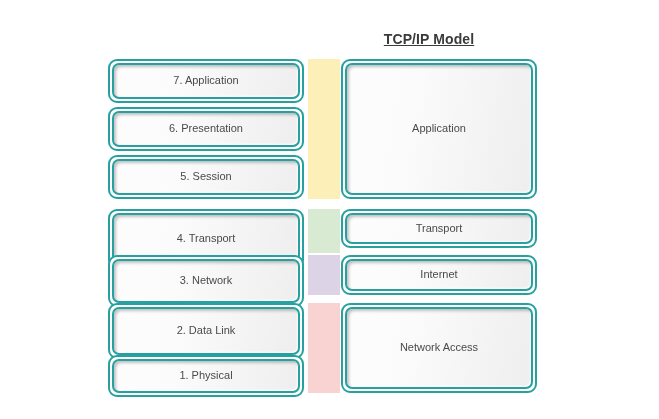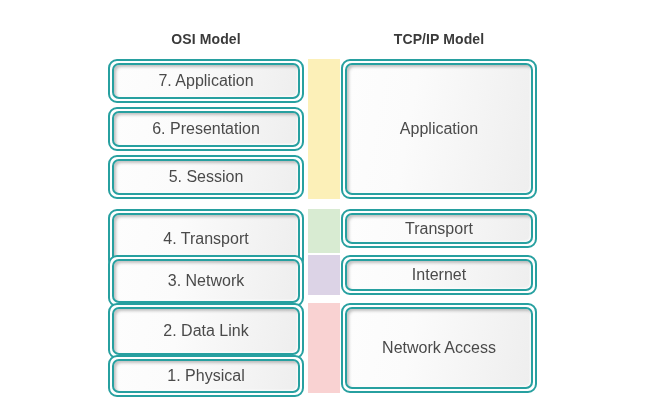--- a/index.html
+++ b/index.html
@@ -29,23 +29,24 @@
     text-align: center;
     letter-spacing: 0.1px;
     white-space: nowrap;
   }
   #header-osi {
     left: 108px;
     top: 31px;
     width: 196px;
   }
   #header-tcpip {
-    left: 341px;
+    left: 331px;
     top: 31px;
     width: 196px;
+    text-decoration: underline;
   }
 
   
   .band {
     position: absolute;
     left: 308px;
     width: 32px;
   }
 
   
@@ -64,36 +65,35 @@
     border: 2px solid #27a0a0;
     border-radius: 7px;
     background: linear-gradient(100deg, #fdfdfd 0%, #fbfbfb 35%, #eeeeee 100%);
     box-shadow: inset 2px 2px 3px rgba(120,120,120,0.45),
                 inset -1px -1px 2px rgba(255,255,255,0.9);
     display: flex;
     align-items: center;
     justify-content: center;
   }
   .layer-label {
-    font-size: 16px;
+    font-size: 11px;
     color: #4a4a4a;
     text-align: center;
     line-height: 1.2;
     white-space: nowrap;
   }
 
   .osi-col { left: 108px; width: 196px; }
   .tcp-col { left: 341px; width: 196px; }
 </style>
 </head>
 <body>
 
 <div id="diagram">
 
-  <div class="col-header" id="header-osi">OSI Model</div>
 
   <div class="col-header" id="header-tcpip">TCP/IP Model</div>
 
   <div id="bands-container">
       <div class="band" style="top: 59px; height: 140px; background: rgb(252, 240, 184);"></div>
       <div class="band" style="top: 209px; height: 44px; background: rgb(216, 235, 210);"></div>
       <div class="band" style="top: 255px; height: 40px; background: rgb(220, 211, 230);"></div>
       <div class="band" style="top: 303px; height: 90px; background: rgb(249, 210, 210);"></div>
     </div>
 

